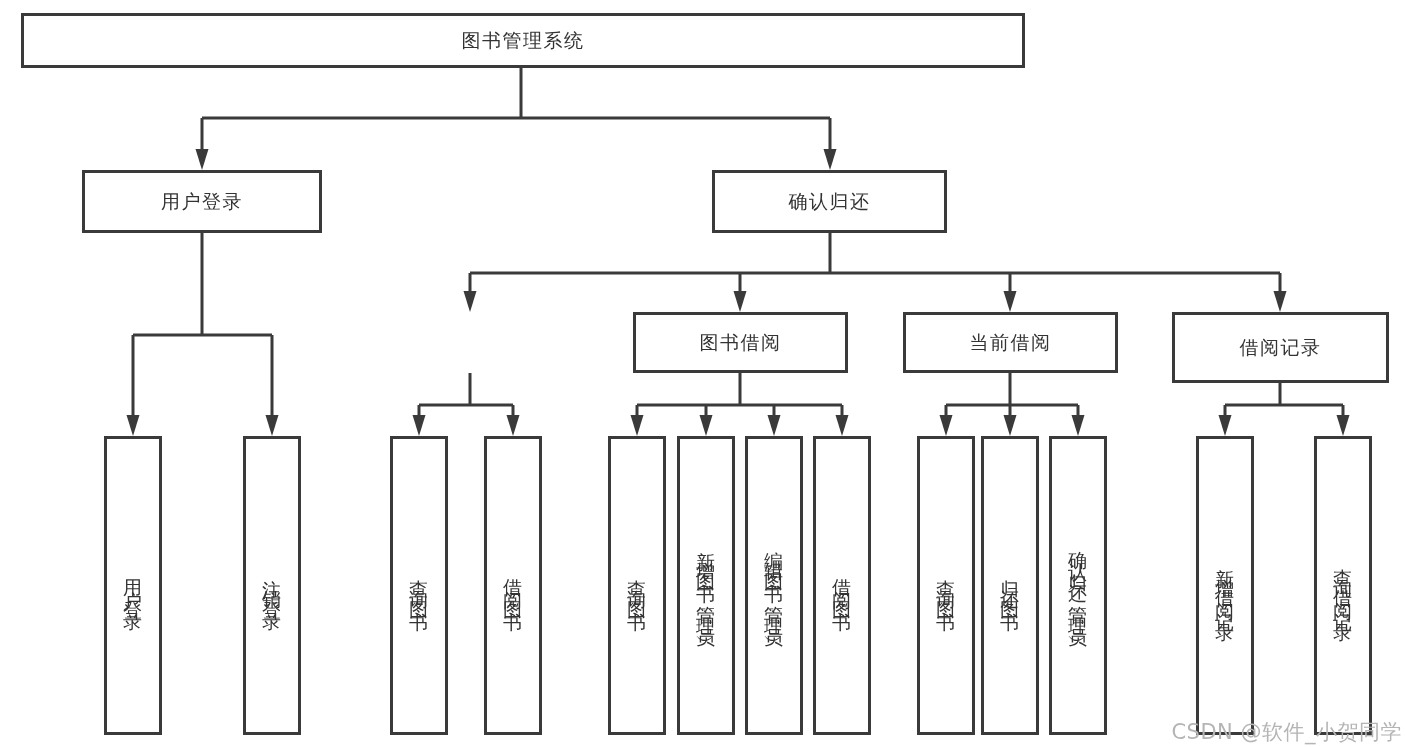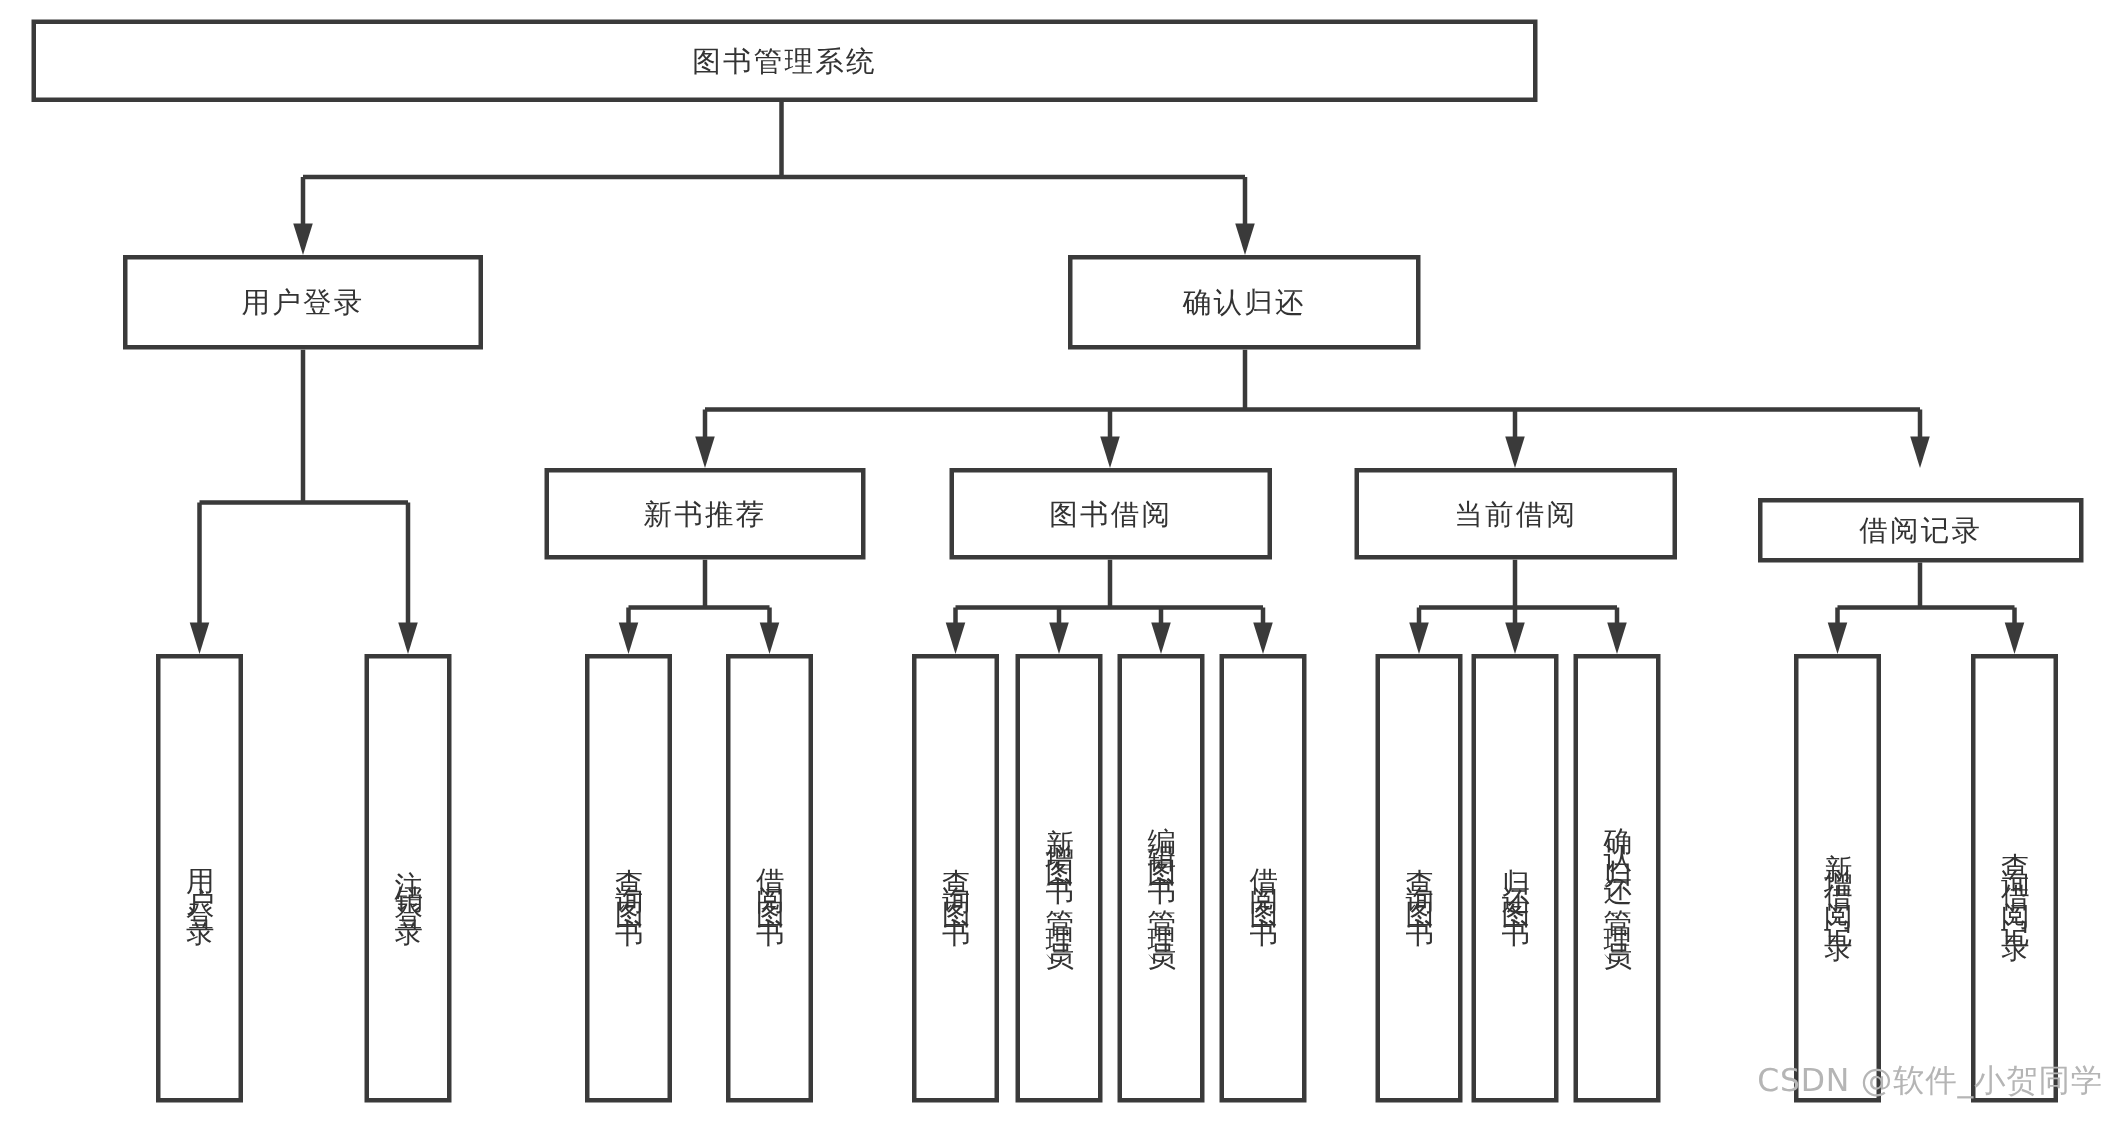--- a/index.html
+++ b/index.html
@@ -40,21 +40,21 @@
     text-orientation: mixed;
     letter-spacing: 11px;
     line-height: 1;
     font-size: 19px;
     color: #333333;
     white-space: nowrap;
   }
   .watermark {
     position: absolute;
     right: 3px;
-    bottom: 13px;
+    bottom: 1px;
     font-size: 21px;
     color: #b5b5b5;
     letter-spacing: 0.5px;
     z-index: 3;
     white-space: nowrap;
   }
 </style>
 </head>
 <body>
 
@@ -95,24 +95,23 @@
       <polygon points="1218.5,415 1231.5,415 1225,436"></polygon>
       <polygon points="1336.5,415 1349.5,415 1343,436"></polygon>
     </g>
   </svg>
 
   <div class="box" style="left:21px; top:13px; width:1004px; height:55px;">图书管理系统</div>
 
   <div class="box" style="left:82px; top:170px; width:240px; height:63px;">用户登录</div>
   <div class="box" style="left:712px; top:170px; width:235px; height:63px;">确认归还</div>
 
-  <div class="box" style="left:363px; top:312px; width:214px; height:61px;">新书推荐</div>
   <div class="box" style="left:633px; top:312px; width:215px; height:61px;">图书借阅</div>
   <div class="box" style="left:903px; top:312px; width:215px; height:61px;font-family:Liberation Serif, serif;">当前借阅</div>
-  <div class="box" style="left:1172px; top:312px; width:217px; height:43px;margin-top:20px;">借阅记录</div>
+  <div class="box" style="left:1172px; top:312px; width:217px; height:71px;">借阅记录</div>
 
   <div class="box leaf" style="left:104px;">
     <span class="vtext">用户登录</span>
   </div>
   <div class="box leaf" style="left:243px;">
     <span class="vtext">注销登录</span>
   </div>
 
   <div class="box leaf" style="left:390px;">
     <span class="vtext">查询图书</span>

